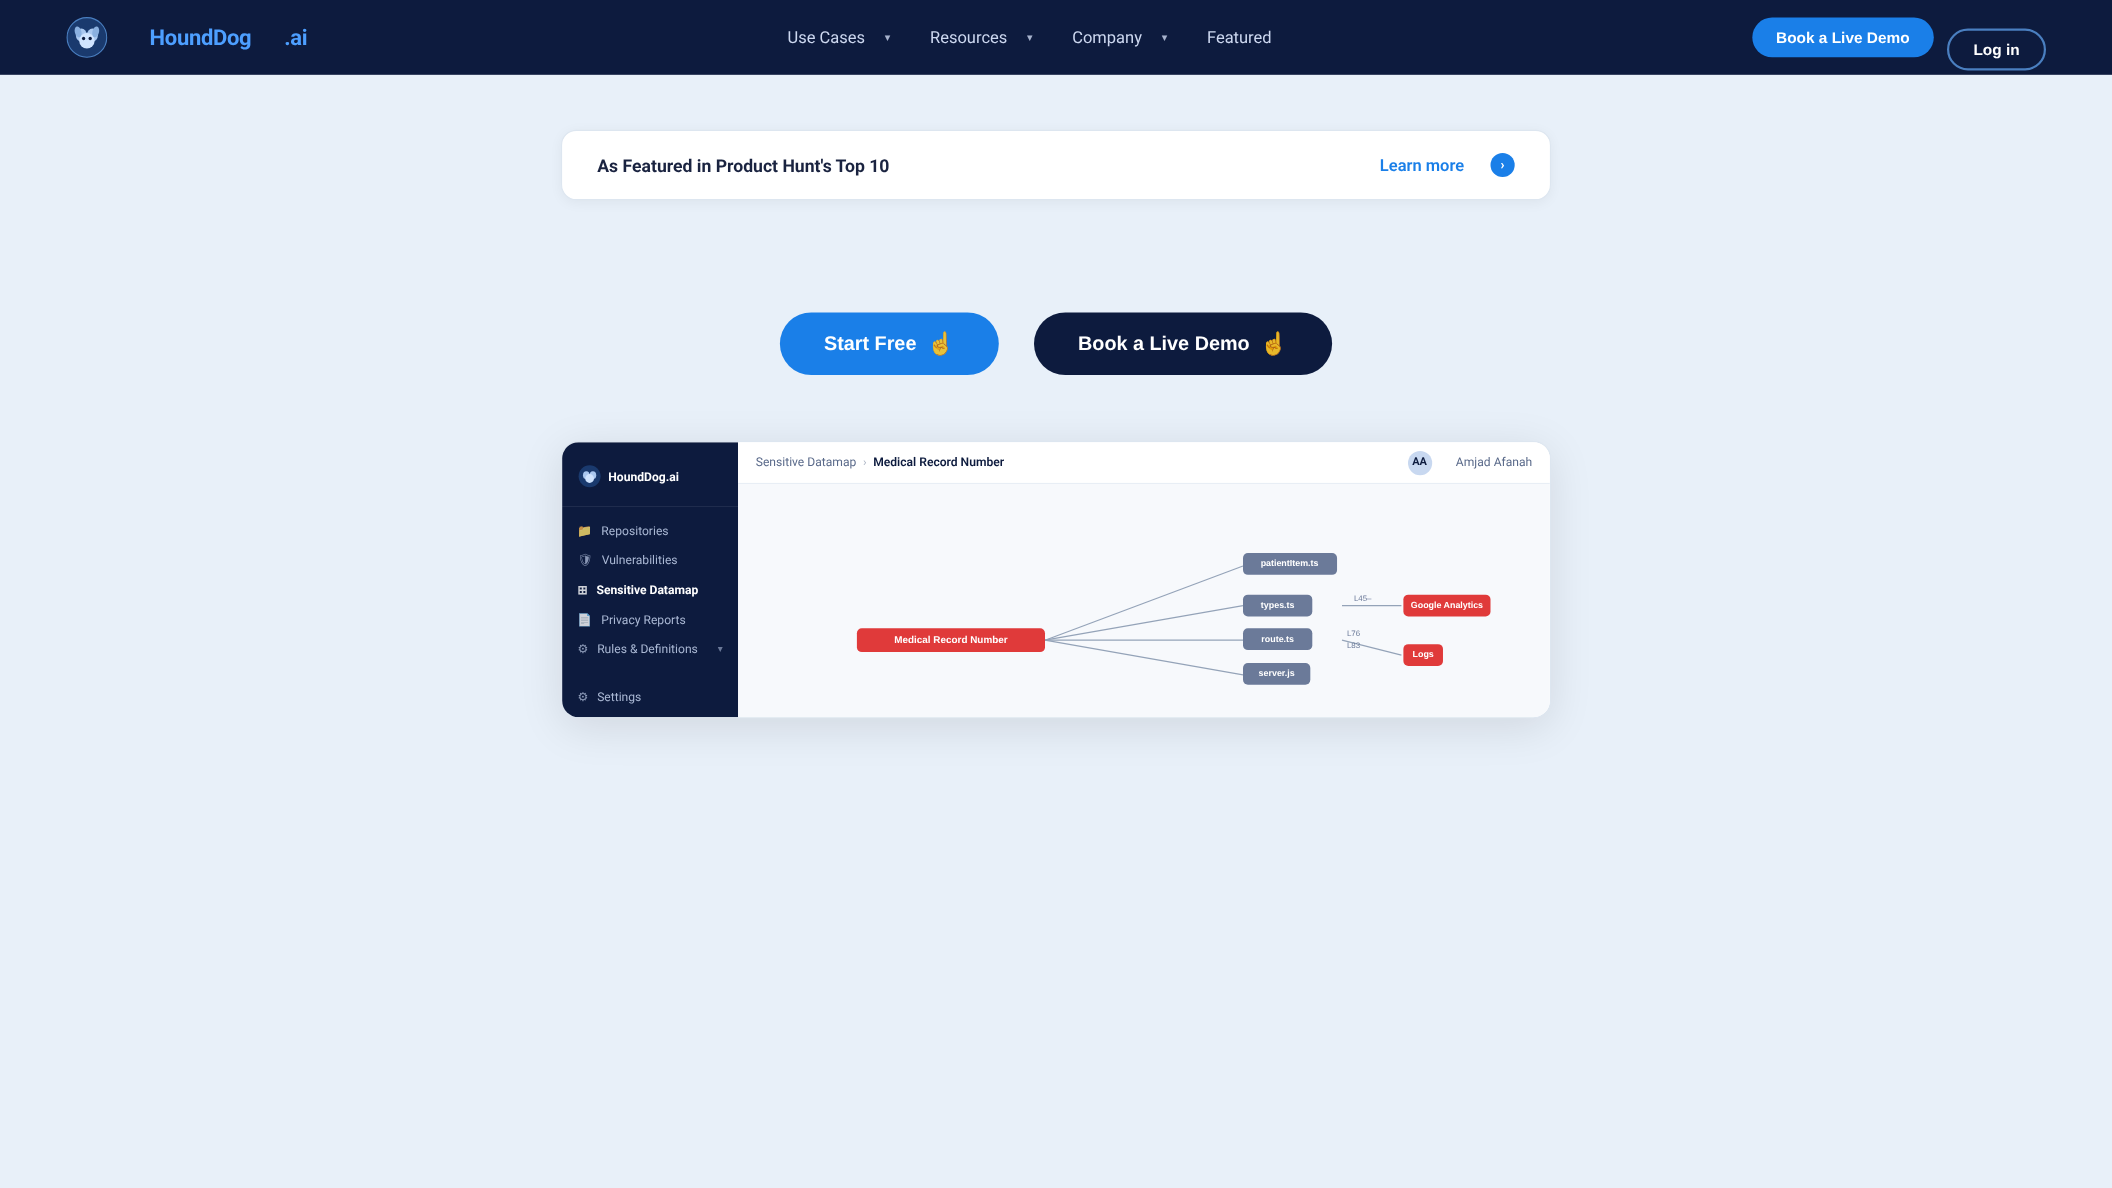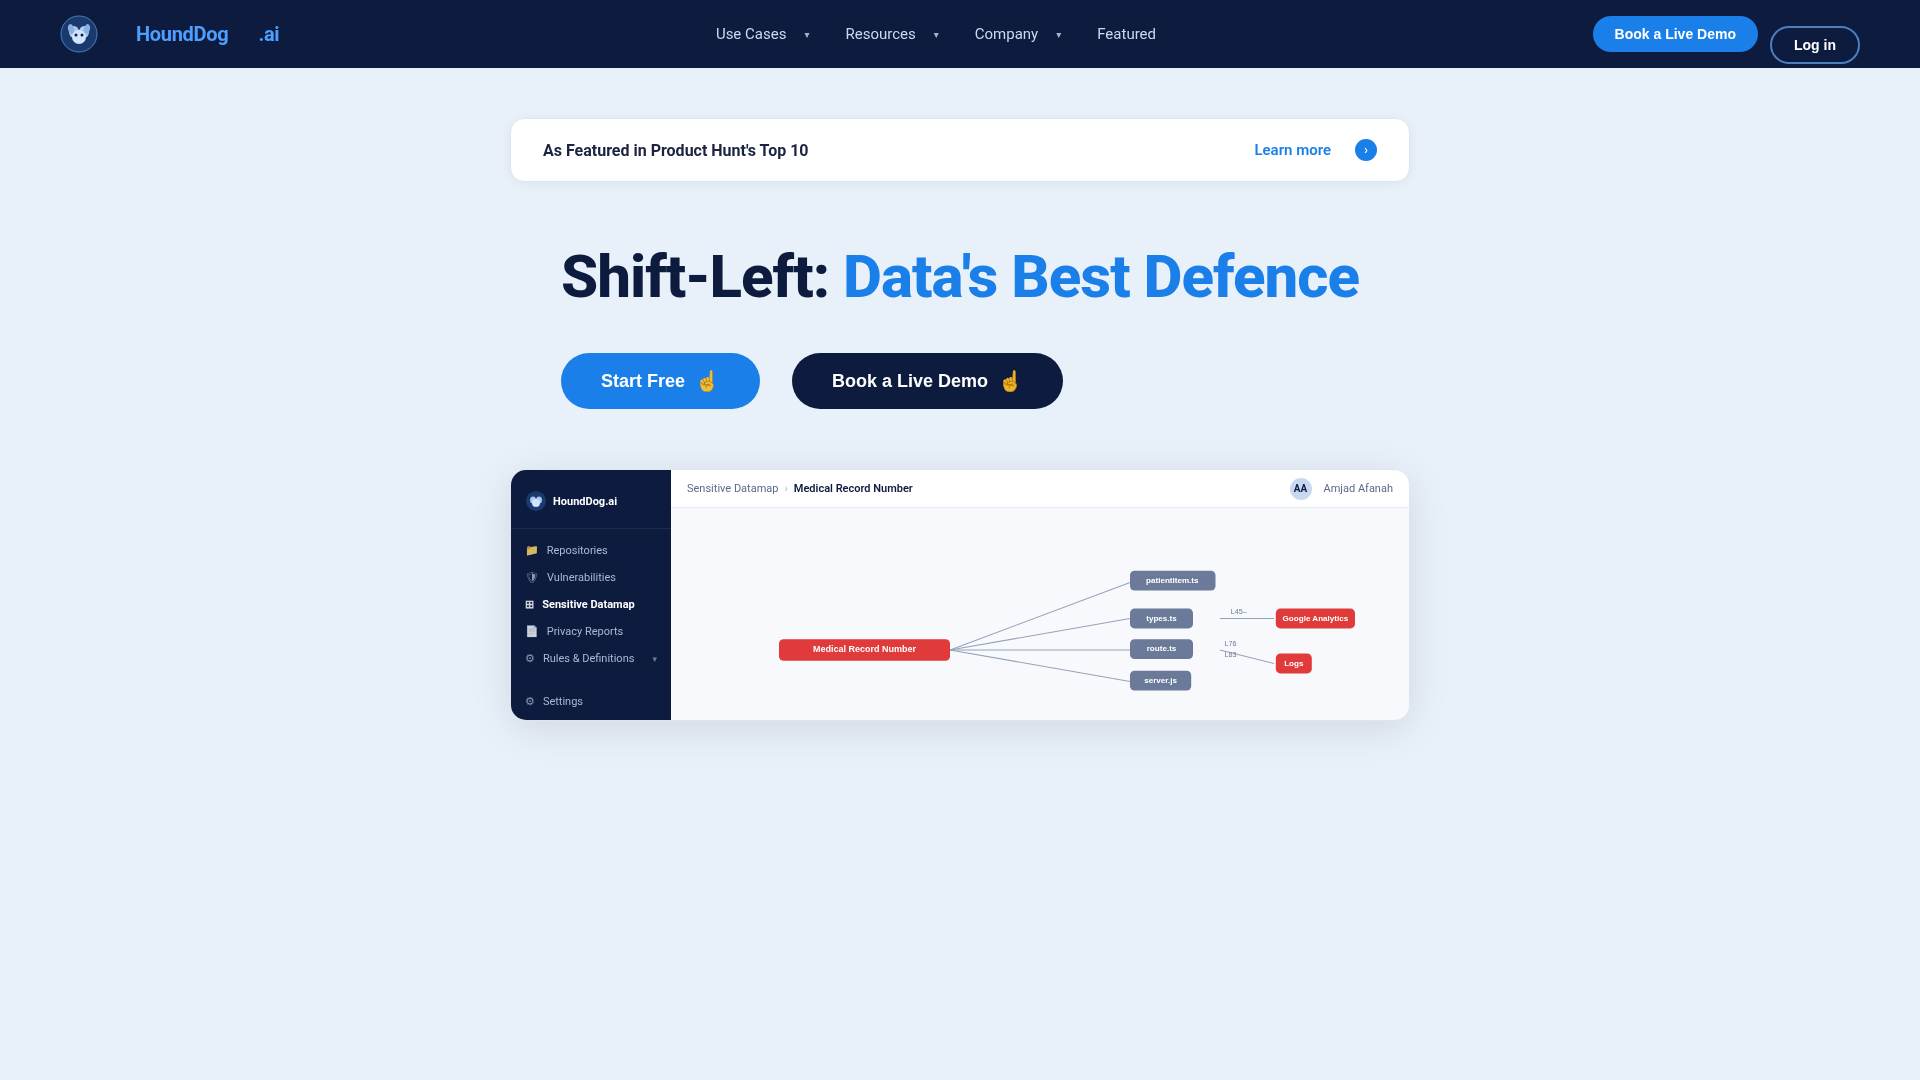--- a/index.html
+++ b/index.html
@@ -282,21 +282,21 @@
       align-items: center;
       gap: 6px;
       color: #5a6a8a;
       font-size: 11px;
     }
     .app-breadcrumb-sep { opacity: 0.5; }
     .app-breadcrumb-current { color: #0d1b3e; font-weight: 600; }
     .app-user {
       display: flex;
       align-items: center;
-      gap: 12px;
+      gap: 22px;
       color: #5a6a8a;
       font-size: 11px;
       text-align: center;
     }
     .app-avatar {
       width: 22px;
       height: 22px;
       background: #c8d8f0;
       border-radius: 50%;
       display: flex;
@@ -379,23 +379,20 @@
 
   <div class="product-hunt-banner">
     <span class="banner-text">As Featured in Product Hunt's Top 10</span>
     <span class="banner-link">
       <span>Learn more</span>
       <span class="chevron-right">›</span>
     </span>
   </div>
 
   <div class="hero">
-    <h1 class="hero-title">
-      <span>Shift-Left: </span><span class="hero-title-blue">Data's Best Defence</span>
-    </h1>
 
     <div class="cta-row">
       <button class="btn-start-free">
         <span>Start Free</span>
         <span class="fingerprint-icon">☝</span>
       </button>
       <button class="btn-book-demo-hero">
         <span>Book a Live Demo</span>
         <span class="fingerprint-icon">☝</span>
       </button>

